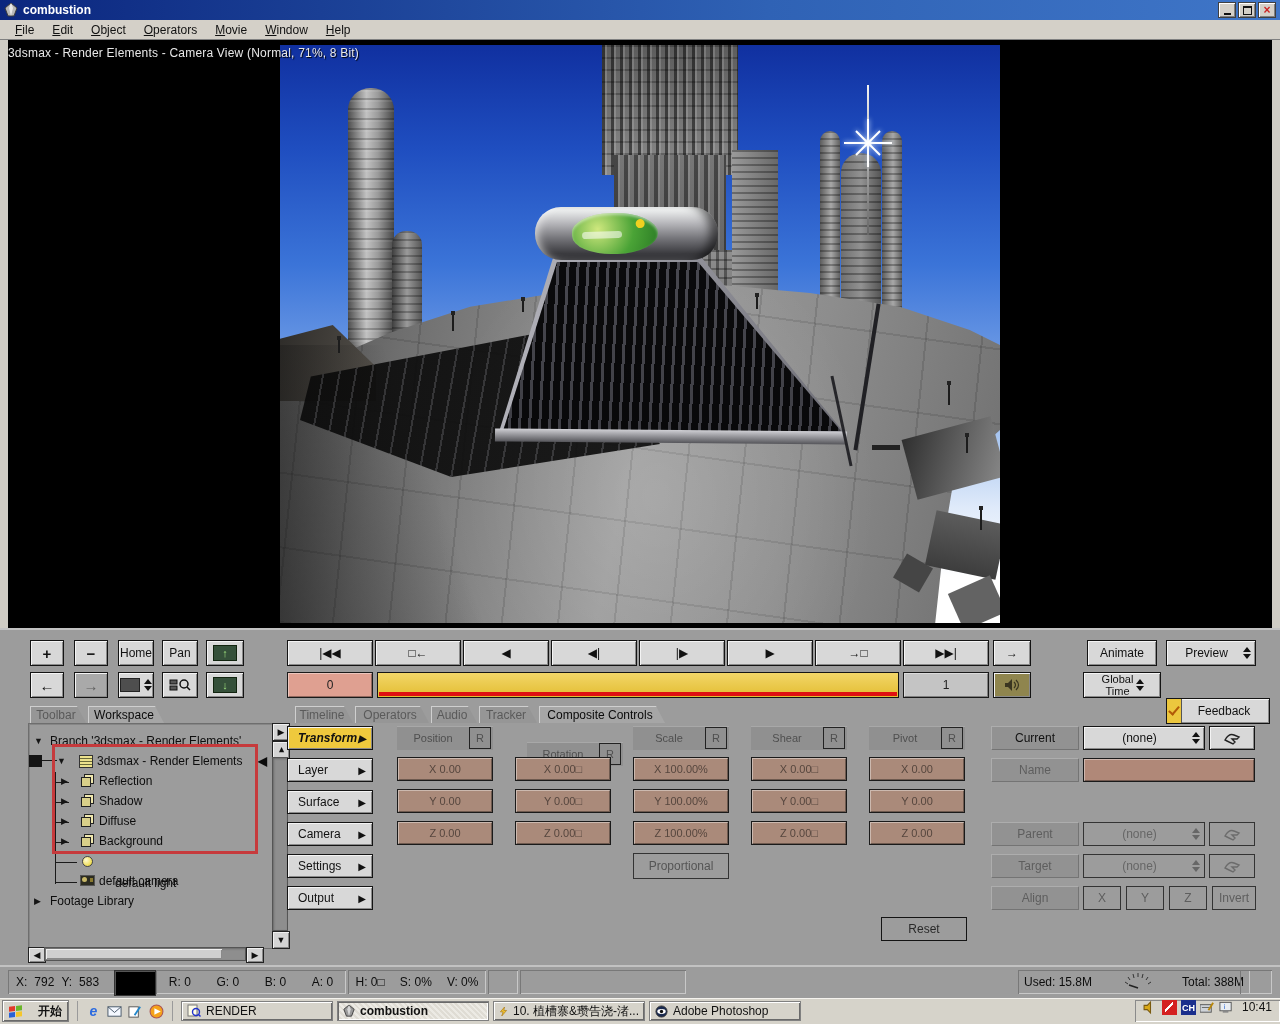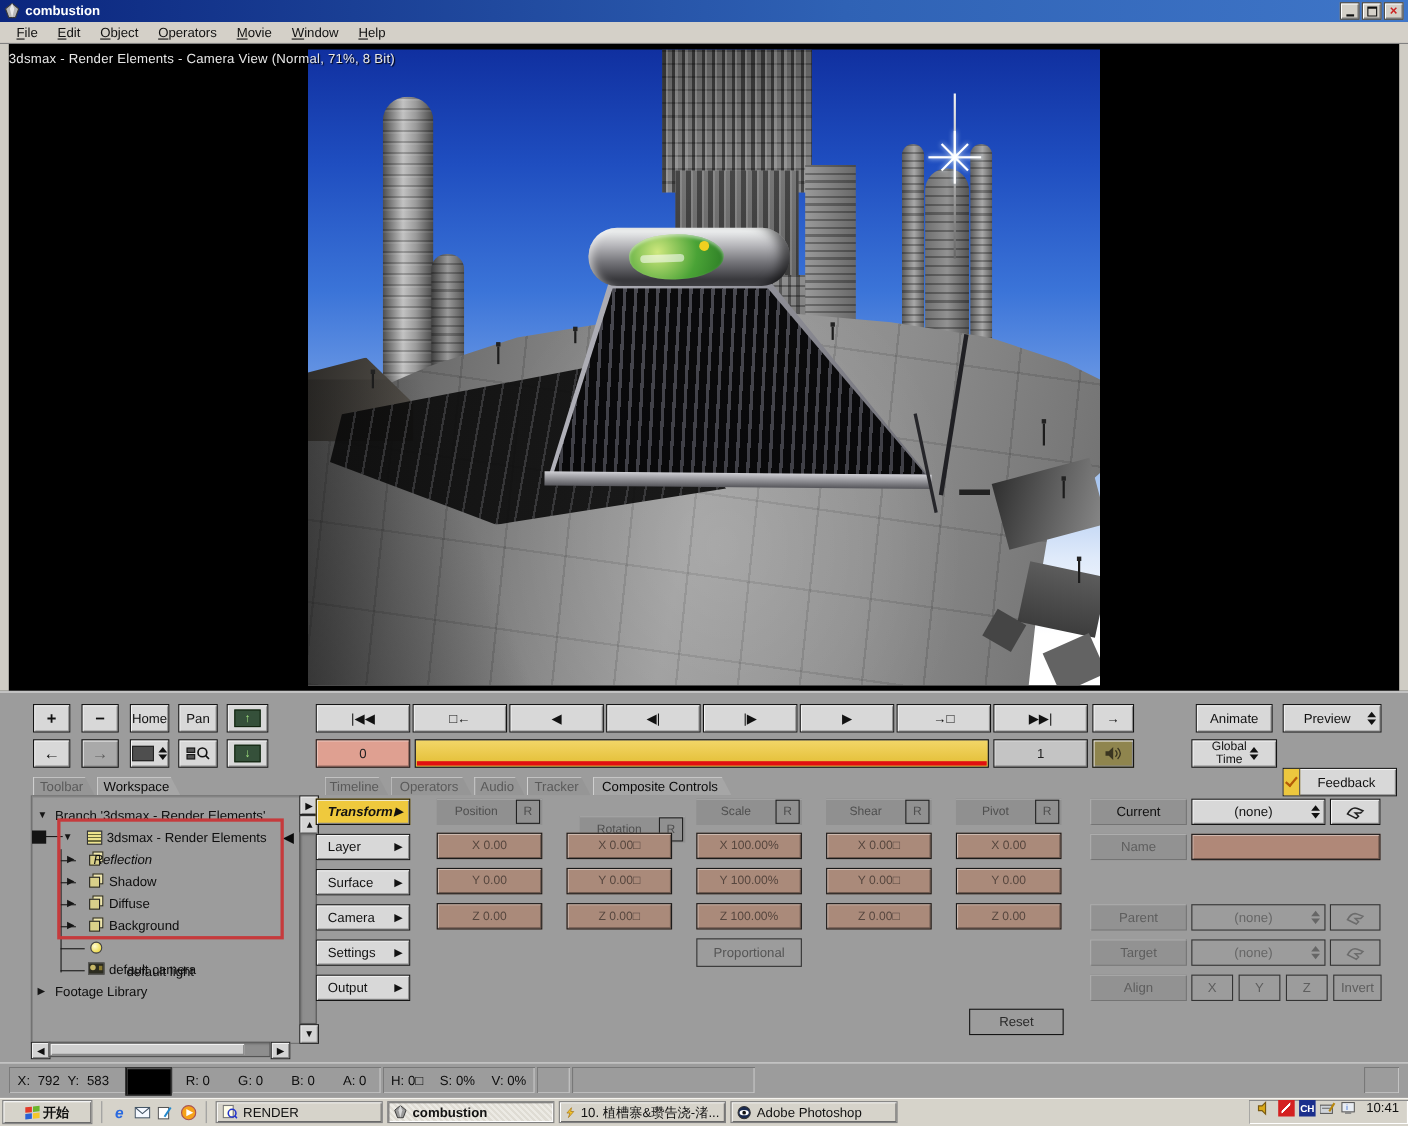--- a/index.html
+++ b/index.html
@@ -184,21 +184,21 @@
 
   
   .statusbar{left:0;top:965px;width:1280px;height:33px;background:#9c9c9c;box-shadow:inset 0 2px 0 #c2c2c2;}
   .seg{position:absolute;top:5px;height:24px;box-shadow:inset 1px 1px 0 #787878,inset -1px -1px 0 #c8c8c8;
       display:flex;align-items:center;font-size:12px;color:#0d0d0d;}
   .swatch{background:#000;border:1px solid #333;box-shadow:inset 1px 1px 0 #555;}
 
   
   .taskbar{left:0;top:998px;width:1280px;height:26px;background:#d6d3ca;box-shadow:inset 0 1px 0 #f5f3ee;
       display:flex;align-items:center;}
-  .startbtn{margin-left:2px;height:20px;padding:0 20px;display:flex;align-items:center;gap:3px;
+  .startbtn{margin-left:2px;height:20px;padding:0 6px;display:flex;align-items:center;gap:16px;
       background:#d6d3ca;border:1px solid #808080;box-shadow:inset 1px 1px 0 #fff,inset -1px -1px 0 #6a6a6a;
       font-weight:bold;font-size:12px;}
   .flag{display:grid;grid-template-columns:6px 6px;grid-template-rows:5px 5px;gap:1px;transform:skewY(-6deg);}
   .flag i{display:block;}
   .ql{display:flex;align-items:center;gap:6px;margin:0 8px;padding:0 8px;border-left:1px solid #9a9a9a;border-right:1px solid #9a9a9a;height:20px;}
   .taskbtn{width:152px;height:20px;margin-right:4px;display:flex;align-items:center;gap:5px;padding:0 5px;
       box-sizing:border-box;background:#d6d3ca;border:1px solid #808080;font-size:12px;white-space:nowrap;overflow:hidden;
       box-shadow:inset 1px 1px 0 #fff,inset -1px -1px 0 #6a6a6a;}
   .taskbtn.on{background:repeating-linear-gradient(45deg,#eceae4 0 2px,#dfdcd4 2px 4px);
       box-shadow:inset 1px 1px 0 #6a6a6a,inset -1px -1px 0 #fff;font-weight:bold;}
@@ -356,21 +356,21 @@
       <div class="trow" style="top:28px;">
         <span class="sqnode" style="top:3px;"></span>
         <span class="exp" style="left:28px;">▼</span>
         <span class="ic ic-layers" style="left:50px;top:3px;"></span>
         <span class="lbl" style="left:68px;">3dsmax - Render Elements</span>
         <span class="curarrow">◀</span>
       </div>
       <div class="trow" style="top:48px;">
         <span class="exp" style="left:32px;">▶</span>
         <span class="ic ic-layer" style="left:52px;top:2px;"></span>
-        <span class="lbl" style="left:56px;font-style:italic;">Reflection</span>
+        <span class="lbl" style="left:70px;">Reflection</span>
       </div>
       <div class="trow" style="top:68px;">
         <span class="exp" style="left:32px;">▶</span>
         <span class="ic ic-layer" style="left:52px;top:2px;"></span>
         <span class="lbl" style="left:70px;">Shadow</span>
       </div>
       <div class="trow" style="top:88px;">
         <span class="exp" style="left:32px;">▶</span>
         <span class="ic ic-layer" style="left:52px;top:2px;"></span>
         <span class="lbl" style="left:70px;">Diffuse</span>
@@ -610,20 +610,36 @@
       <span>B: 0</span>
       <span>A: 0</span>
     </div>
     <div class="seg" style="left:348px;width:138px;justify-content:space-around;">
       <span>H: 0□</span>
       <span>S: 0%</span>
       <span>V: 0%</span>
     </div>
     <div class="seg" style="left:488px;width:30px;"></div>
     <div class="seg" style="left:520px;width:166px;"></div>
+    <div class="seg" style="left:1018px;width:220px;justify-content:space-between;padding:0 6px;">
+      <span>Used: 15.8M</span>
+      <svg width="34" height="20" viewBox="0 0 34 20">
+        <g stroke="#333" stroke-width="1">
+          <line x1="5" y1="10" x2="8" y2="12"></line>
+            <line x1="8" y1="5" x2="10" y2="8"></line>
+          <line x1="13" y1="2" x2="14" y2="6"></line>
+            <line x1="18" y1="1" x2="18" y2="5"></line>
+          <line x1="23" y1="2" x2="22" y2="6"></line>
+            <line x1="28" y1="5" x2="26" y2="8"></line>
+          <line x1="31" y1="10" x2="28" y2="12"></line>
+        </g>
+        <line x1="18" y1="16" x2="9" y2="13" stroke="#222" stroke-width="1.6"></line>
+      </svg>
+      <span>Total: 388M</span>
+    </div>
     <div class="seg" style="left:1240px;width:32px;"></div>
   </div>
 
   <div class="abs taskbar">
     <div class="startbtn">
       <span class="flag">
         <i style="background:#e23a2a;"></i>
           <i style="background:#6ab52a;"></i>
           <i style="background:#2a62d5;"></i>
           <i style="background:#f5c62a;"></i>

